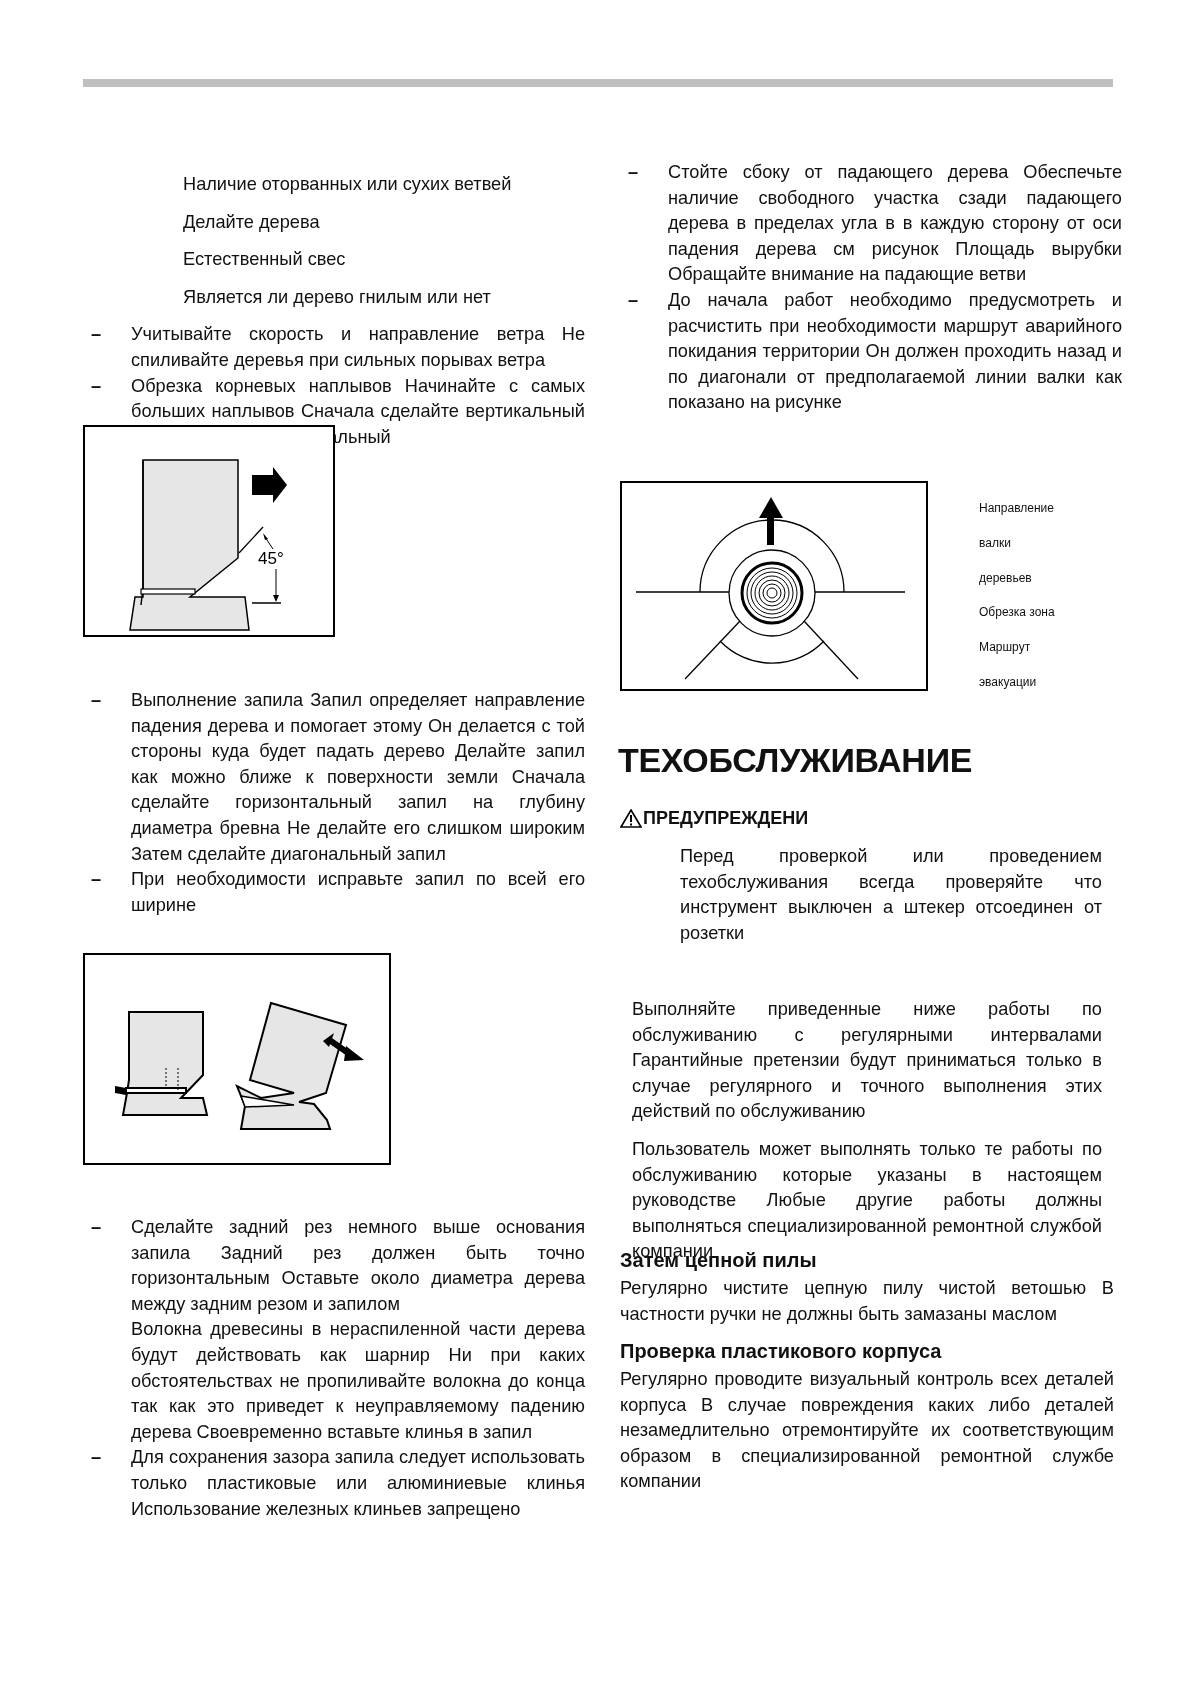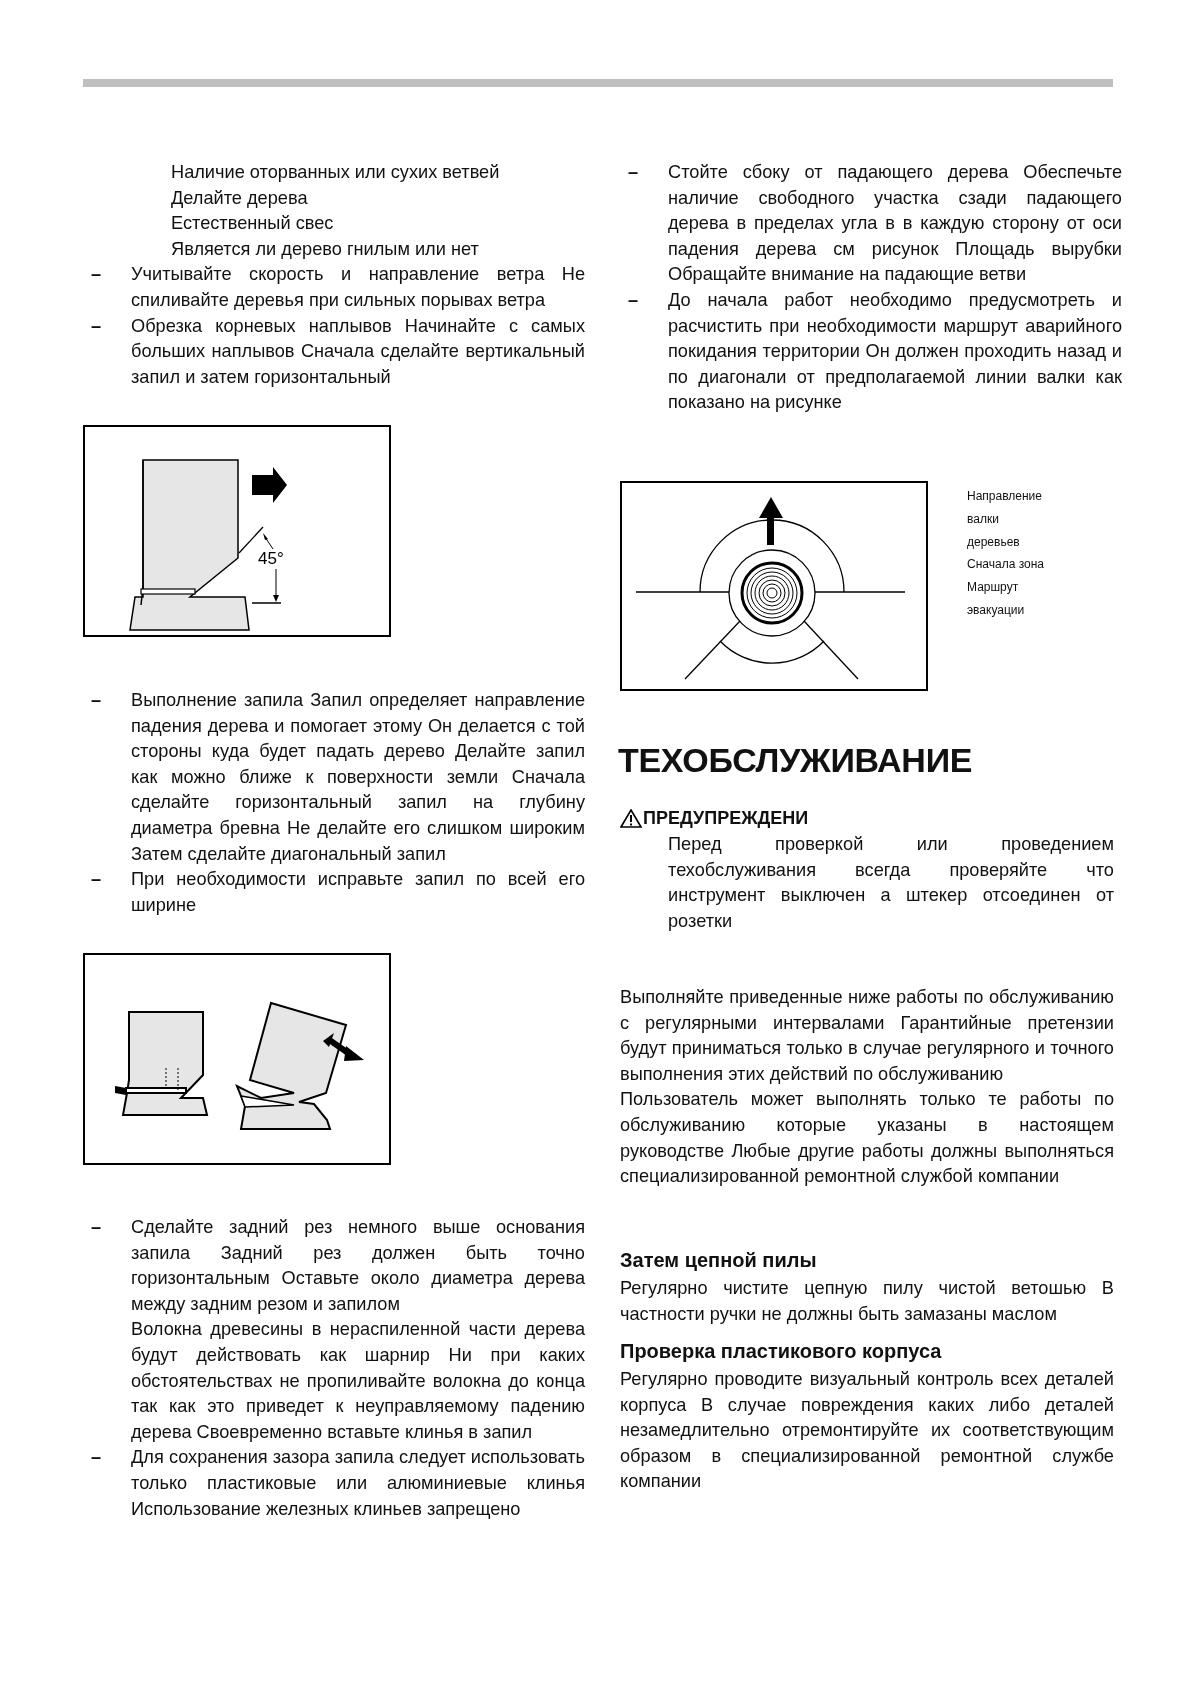--- a/index.html
+++ b/index.html
@@ -6,33 +6,33 @@
   body { width: 1190px; height: 1684px; position: relative; overflow: hidden;
          font-family: "Liberation Sans", sans-serif; color: #111; }
   .topbar { position: absolute; left: 83px; top: 79px; width: 1030px; height: 8px; background: #bfbfbf; }
   .col { position: absolute; top: 160px; width: 502px; font-size: 18.2px; line-height: 25.6px; }
   .col.left { left: 83px; }
   .col.right { left: 620px; top: 160px; }
   .item { position: relative; padding-left: 48px; text-align: justify; text-align-last: left; }
   .item .dash { position: absolute; left: 8px; top: 0; font-weight: bold; }
   .indent { padding-left: 88px; }
   .figure { border: 2px solid #000; box-sizing: border-box; background: #fff; }
-  .fig1 { position: absolute; left: 83px; top: 425px; width: 308px; height: 212px; }
+  .fig1 { position: absolute; left: 83px; top: 425px; width: 252px; height: 212px; }
   .fig2 { position: absolute; left: 83px; top: 953px; width: 308px; height: 212px; }
   .fig3 { position: absolute; left: 620px; top: 481px; width: 308px; height: 210px; }
   .legend { position: absolute; left: 967px; top: 485px; font-size: 12px; line-height: 22.8px; }
   .block1 { position: absolute; left: 83px; top: 688px; width: 502px; font-size: 18.2px; line-height: 25.6px; }
   .block2 { position: absolute; left: 83px; top: 1215px; width: 502px; font-size: 18.2px; line-height: 25.6px; }
   .h1 { position: absolute; left: 618px; top: 741px; font-size: 34px; font-weight: bold; letter-spacing: -0.3px; }
   .warn { position: absolute; left: 620px; top: 808px; font-size: 18px; font-weight: bold; display: flex; align-items: center; }
   .warn svg { margin-right: 1px; }
   .rblock { position: absolute; left: 620px; width: 494px; font-size: 18.2px; line-height: 25.6px; text-align: justify; text-align-last: left; }
   .rblock.ind { padding-left: 48px; width: 446px; }
   .h2 { position: absolute; left: 620px; font-size: 20px; font-weight: bold; }
-  p { margin: 0; }
+  p { margin: 12px; }
 </style>
 </head>
 <body>
 
 <div class="topbar"></div>
 
 <div class="col left">
   <p class="indent">Наличие оторванных или сухих ветвей</p>
   <p class="indent">Делайте дерева</p>
   <p class="indent">Естественный свес</p>
@@ -132,21 +132,21 @@
     <line x1="182" y1="138" x2="236" y2="196" stroke="#000" stroke-width="1.3"></line>
     <path d="M98 158 A72 72 0 0 0 202 158" fill="none" stroke="#000" stroke-width="1.3"></path>
     <rect x="145" y="32" width="7" height="30" fill="#000"></rect>
     <polygon points="137,35 149,14 161,35" fill="#000"></polygon>
   </svg>
 </div>
 <div class="legend">
   <p>Направление</p>
   <p>валки</p>
   <p>деревьев</p>
-  <p>Сначала зона</p>
+  <p>Обрезка зона</p>
   <p>Маршрут</p>
   <p>эвакуации</p>
 </div>
 
 <div class="h1">ТЕХОБСЛУЖИВАНИЕ</div>
 
 <div class="warn">
   <svg width="22" height="19" viewBox="0 0 22 19">
     <polygon points="11,1 21,18 1,18" fill="none" stroke="#000" stroke-width="1.6"></polygon>
     <rect x="10" y="6" width="2" height="7" fill="#000"></rect>

